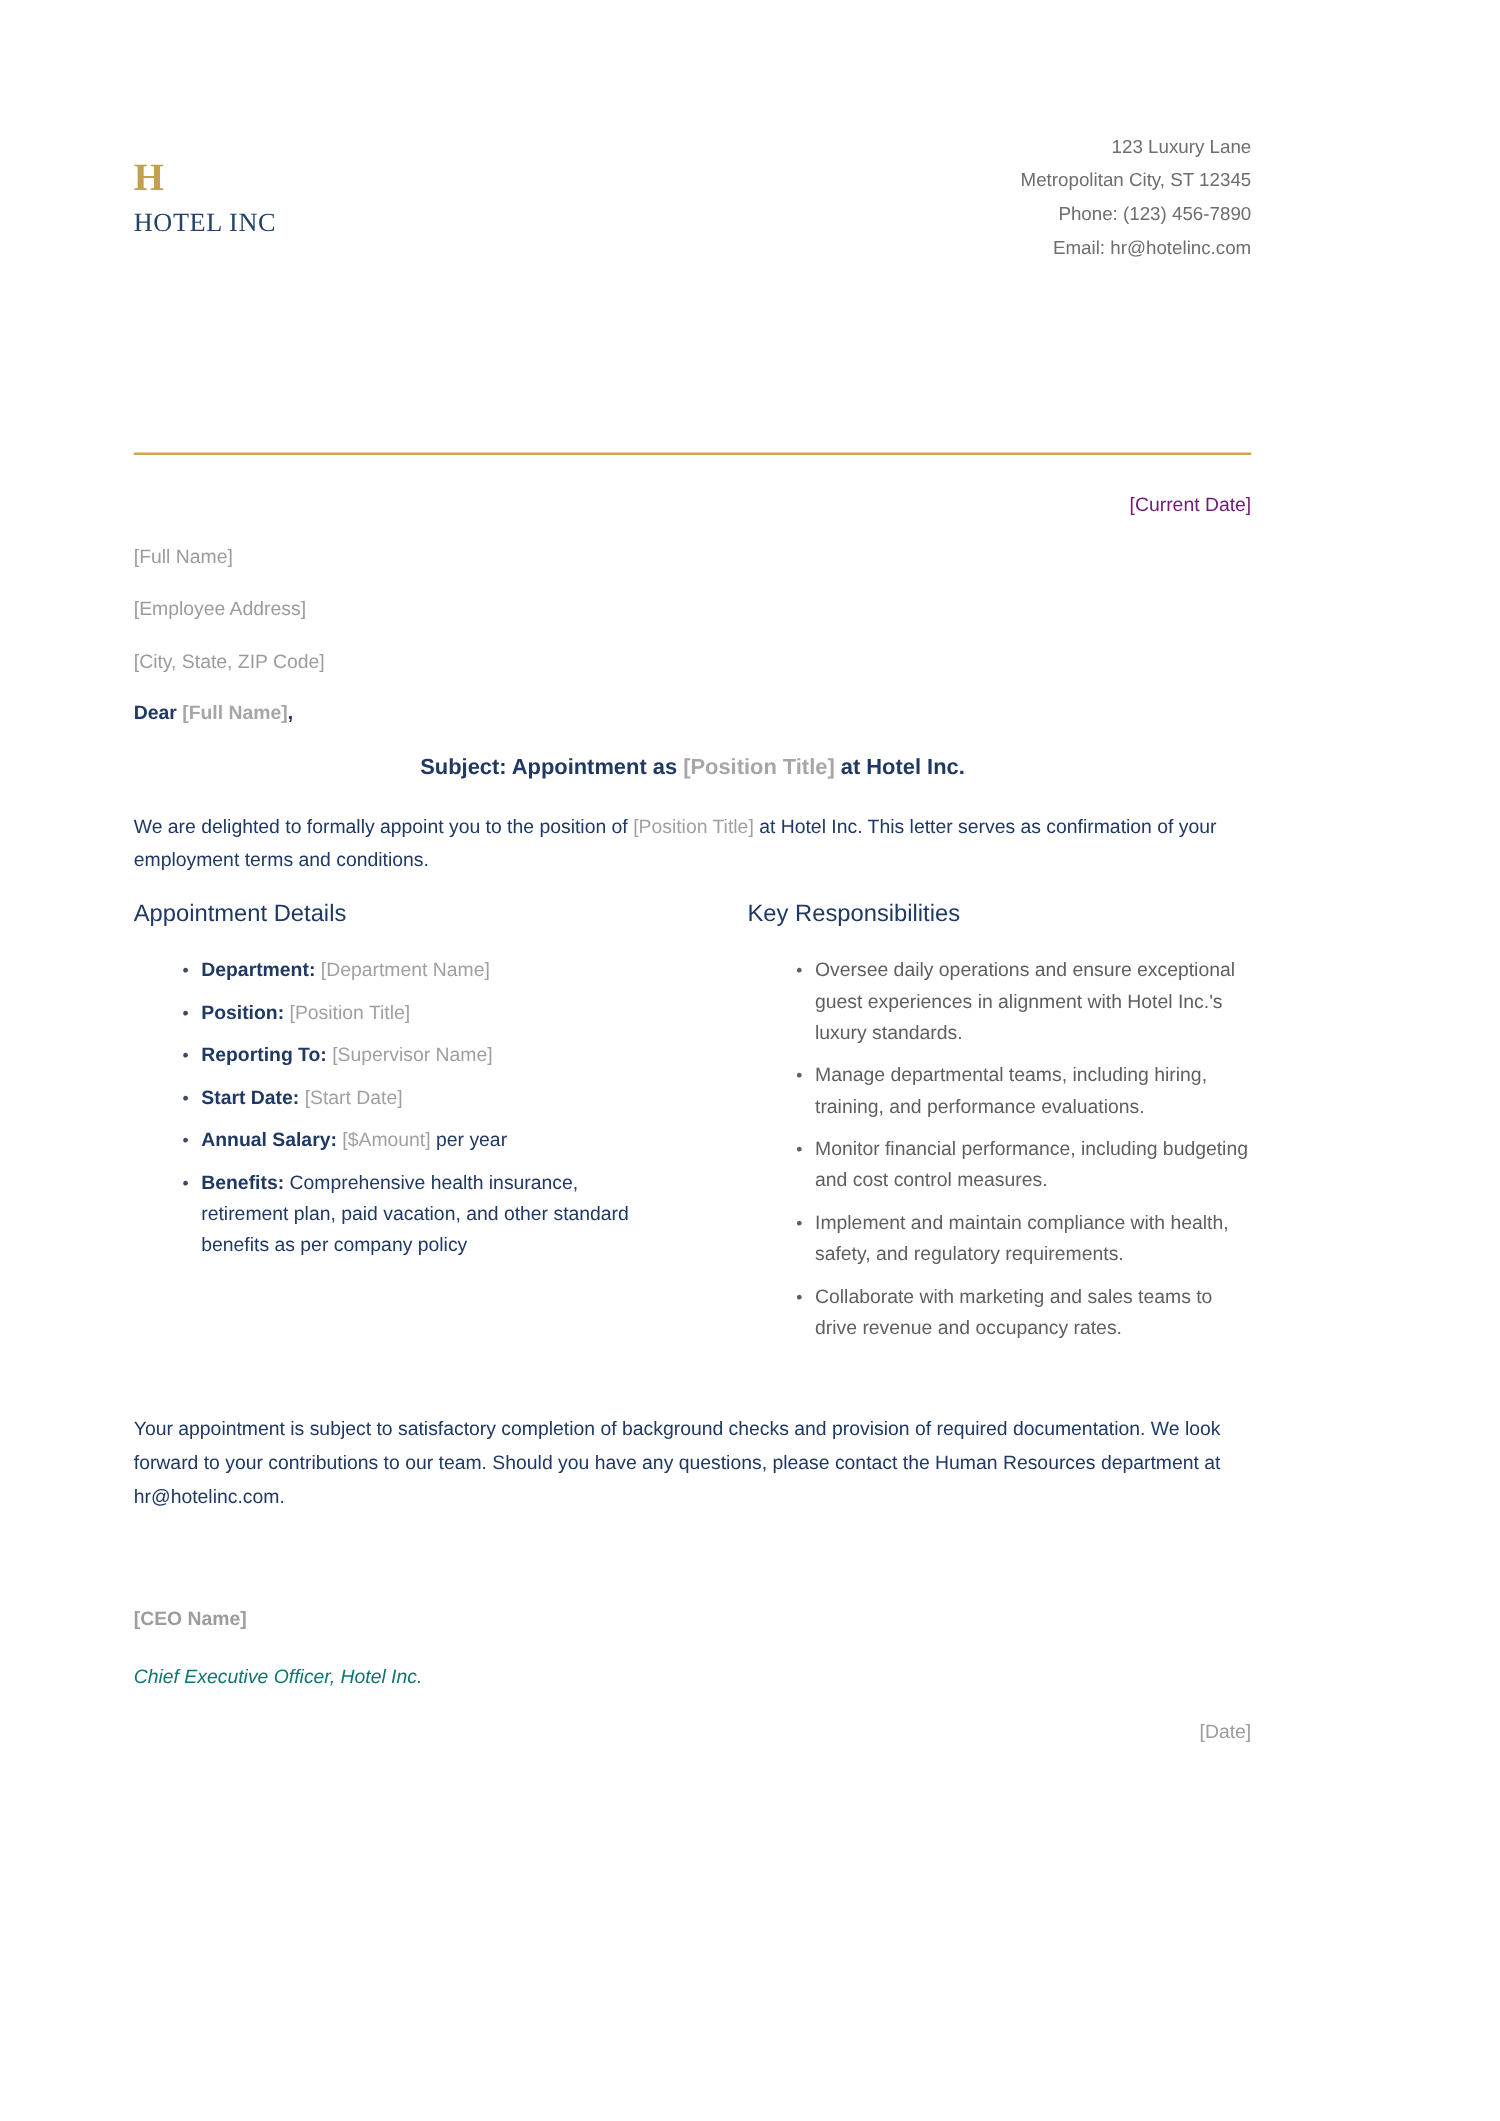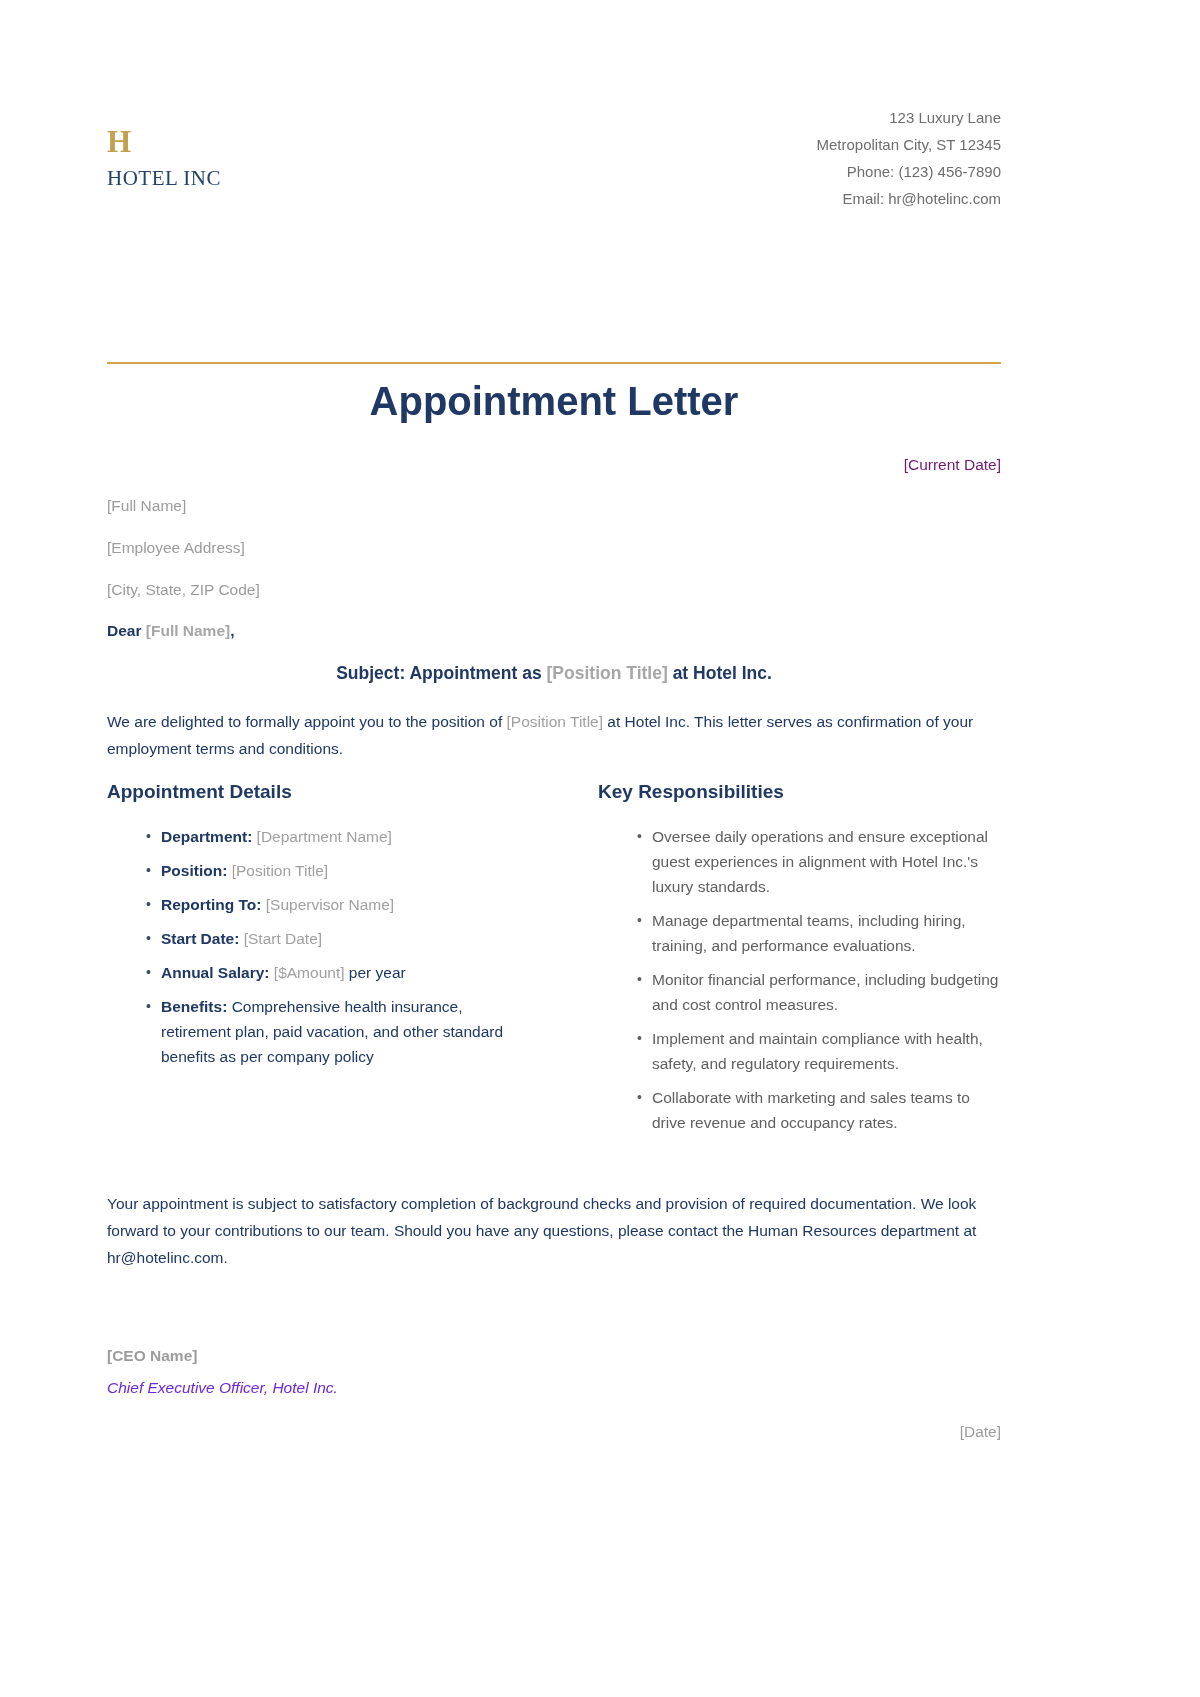--- a/index.html
+++ b/index.html
@@ -43,40 +43,40 @@
     text-align:center;font-size:17.5px;font-weight:bold;color:#1F3864;margin-top:23px;
   }
   .subject .ph{color:#A6A6A6;}
 
   
   .para{font-size:15.5px;line-height:27px;color:#1F3864;margin-top:24px;}
   .para .ph{color:#A0A0A0;}
 
   
   .columns{display:grid;grid-template-columns:413px 403px;column-gap:78px;margin-top:19px;}
-  .col-heading{font-size:19px;font-weight:bold;color:#1F3864;margin:0;}
+  .col-heading{font-size:19px;font-weight:normal;color:#1F3864;margin:0;}
   ul.bullets{list-style:none;margin:21px 0 0 0;padding:0 0 0 54px;}
   ul.bullets li{position:relative;font-size:15.5px;line-height:25px;margin-bottom:9px;}
   ul.bullets li::before{
     content:"\2022";position:absolute;left:-15px;top:0;
     font-size:14px;
   }
   .details li::before{color:#3A4A66;}
   .details .lbl{font-weight:bold;color:#1F3864;}
   .details .val{color:#1F3864;}
   .details .ph{color:#A0A0A0;}
   .resps li{color:#5F5F5F;}
   .resps li::before{color:#5F5F5F;}
 
   
   .closing{margin-top:46px;}
 
   
   .sig-name{margin-top:76px;font-size:15.5px;font-weight:bold;color:#9C9C9C;}
-  .sig-title{margin-top:14px;font-size:15.5px;font-style:italic;color:#6d28d9;}
+  .sig-title{margin-top:28px;font-size:15.5px;font-style:italic;color:#0f766e;}
   .sig-date{margin-top:26px;text-align:right;font-size:15.5px;color:#9C9C9C;}
 </style>
 </head>
 <body>
 
 <div class="page">
 
   <div class="header">
     <div class="logo">
       <div class="logo-h">H</div>
@@ -85,21 +85,20 @@
     <div class="contact">
       <div>123 Luxury Lane</div>
       <div>Metropolitan City, ST 12345</div>
       <div>Phone: (123) 456-7890</div>
       <div>Email: hr@hotelinc.com</div>
     </div>
   </div>
 
   <hr class="divider">
 
-  <h1 class="doc-title">Appointment Letter</h1>
 
   <div class="current-date">[Current Date]</div>
 
   <div class="recipient">
     <p>[Full Name]</p>
     <p>[Employee Address]</p>
     <p>[City, State, ZIP Code]</p>
   </div>
 
   <p class="salutation"><span>Dear</span>

